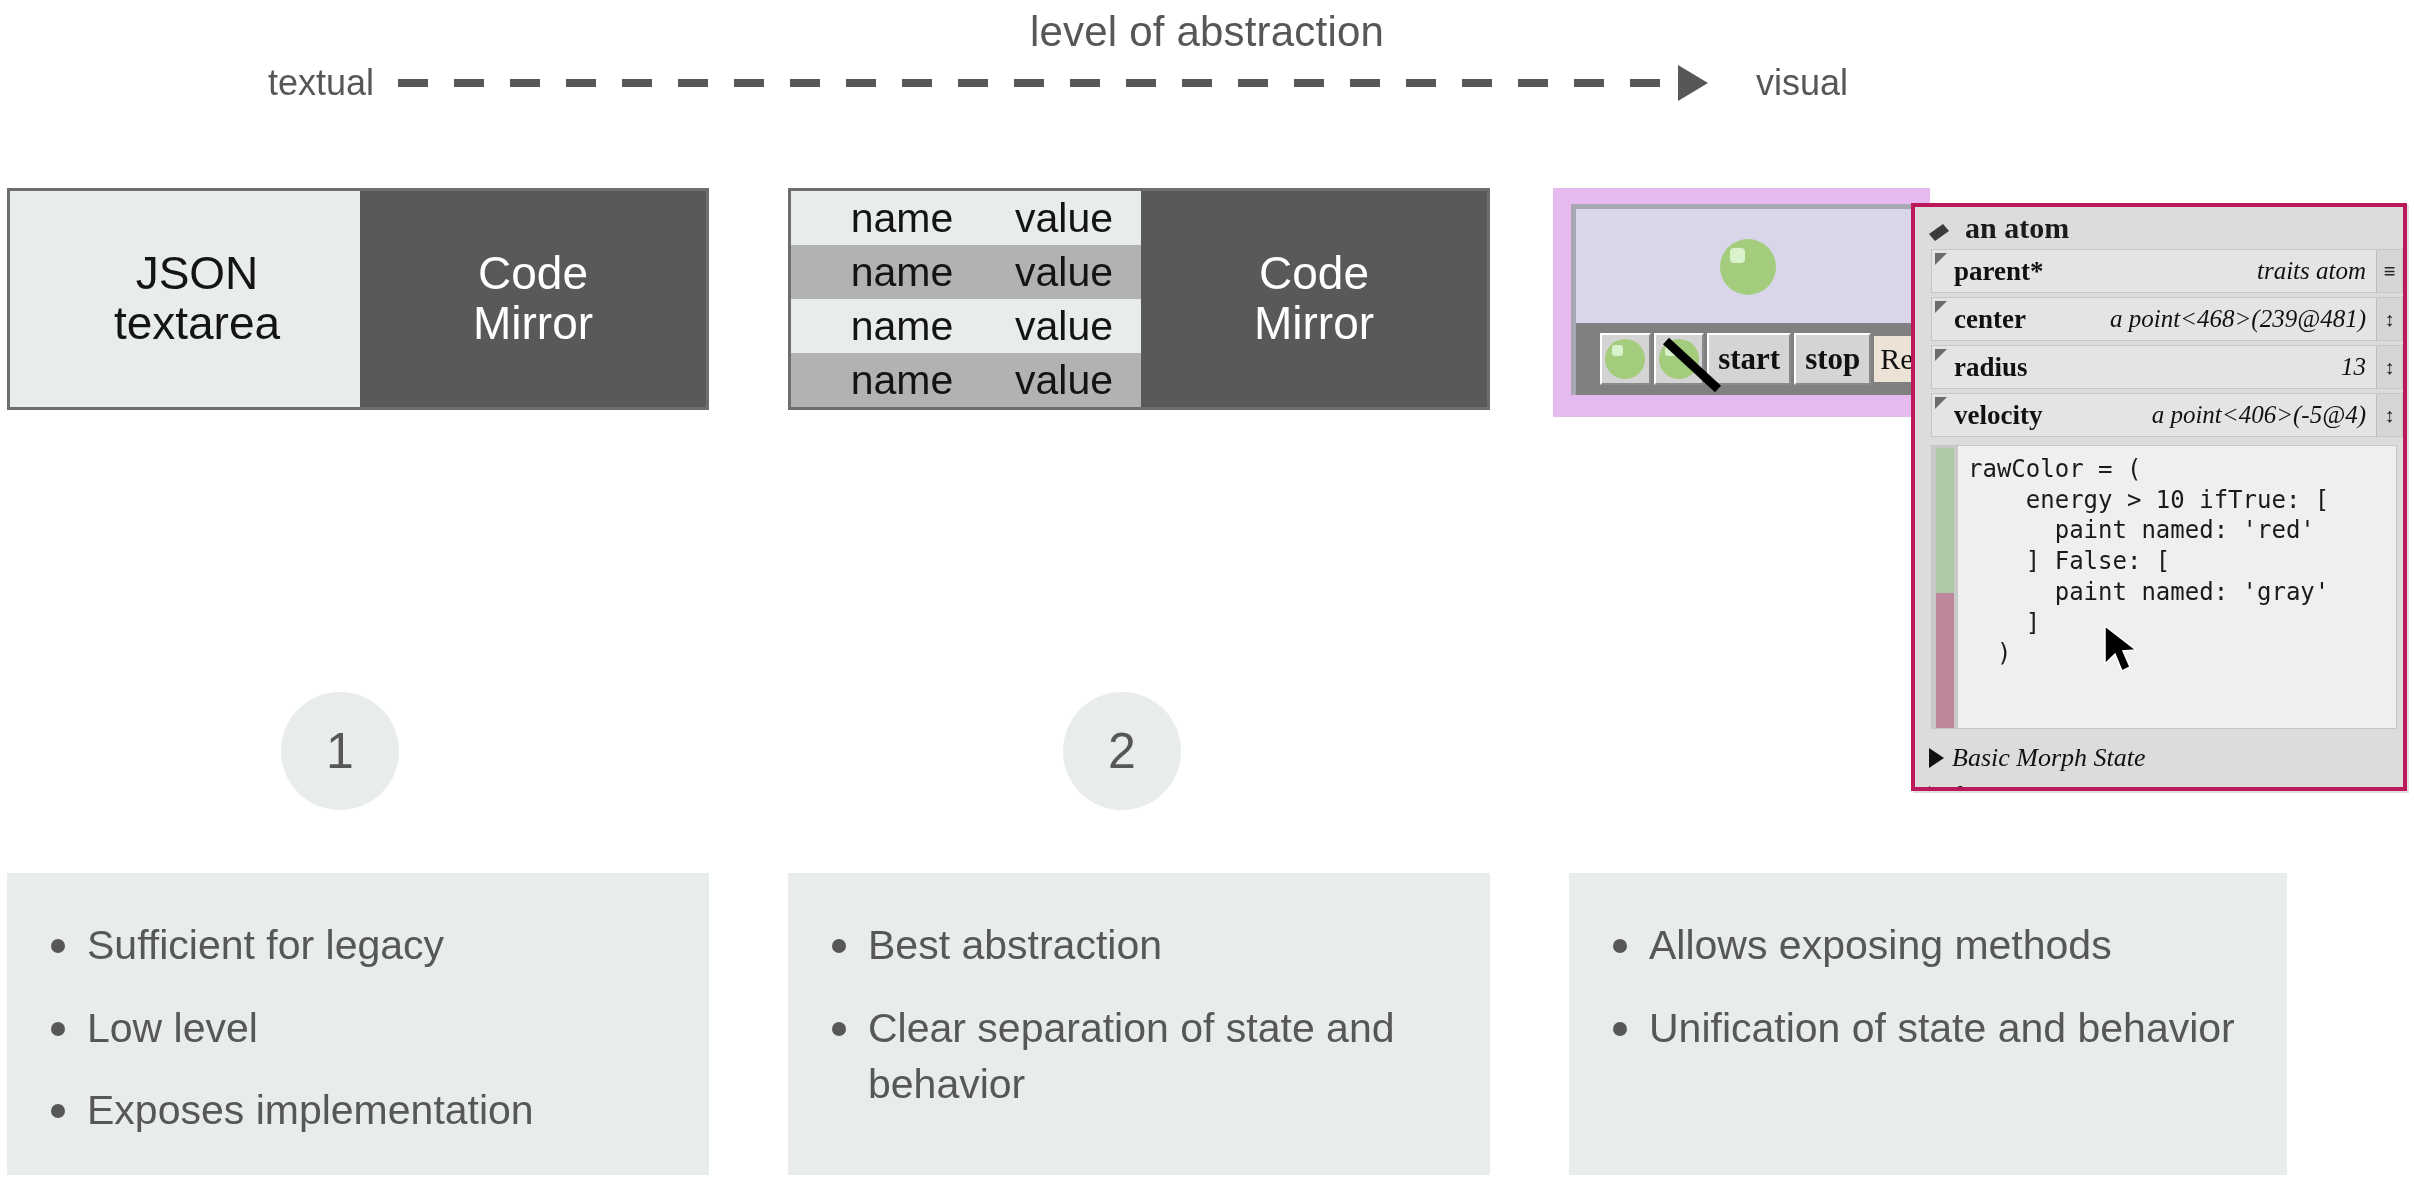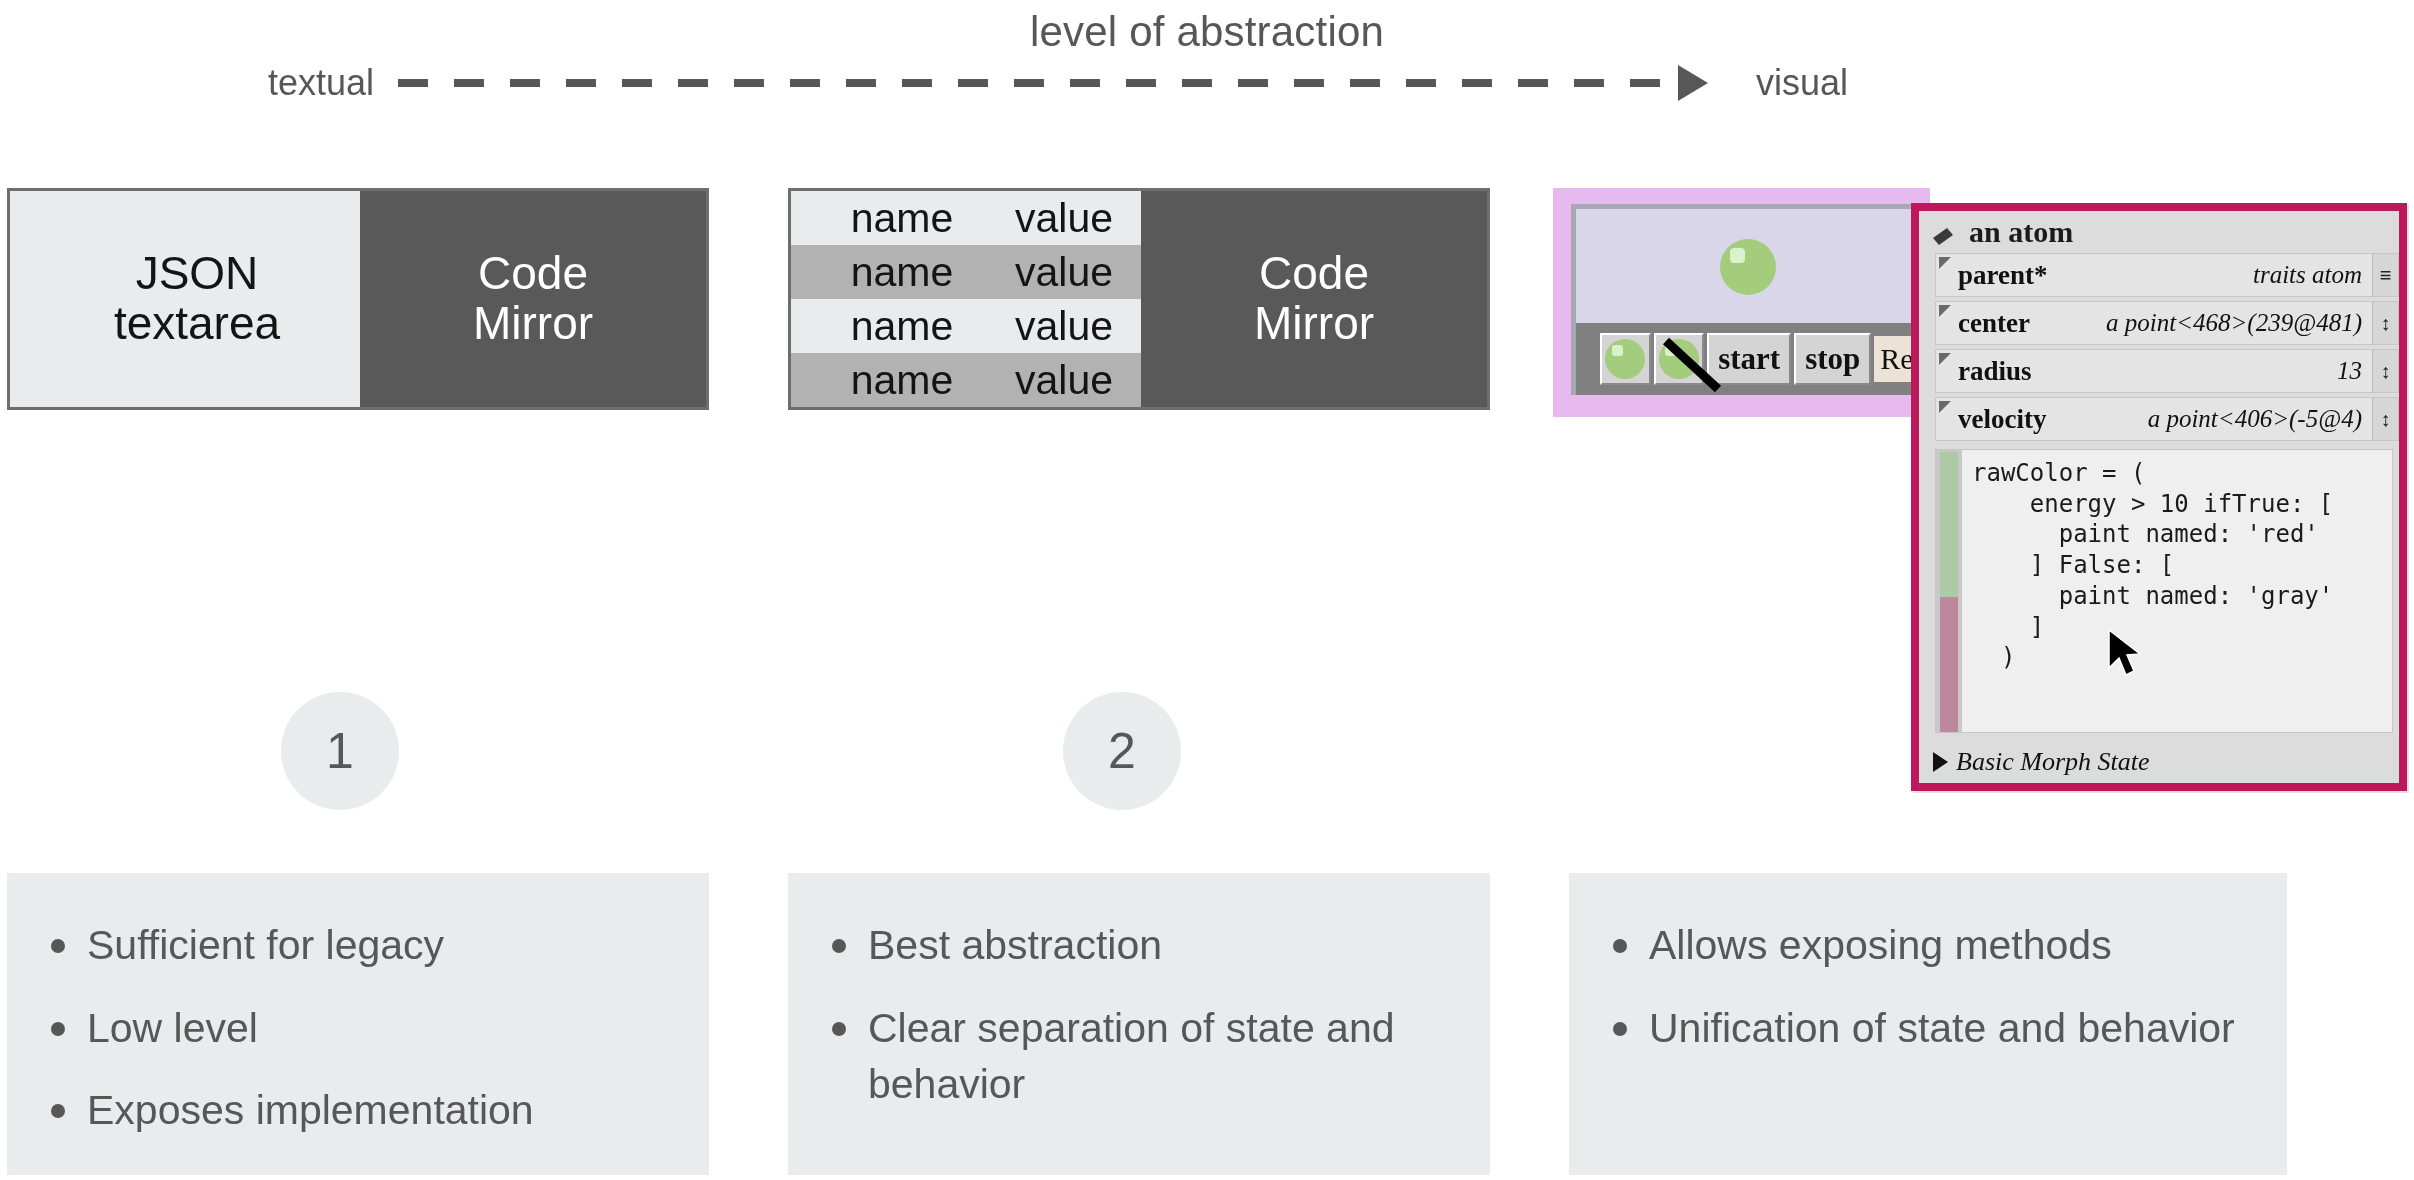--- a/index.html
+++ b/index.html
@@ -133,21 +133,21 @@
   .tb-field {
     height: 46px; flex:1 1 auto; background:#ece2d5;
     display:flex; align-items:center; padding-left: 6px;
     font-family: "Liberation Serif", serif; font-size: 30px; color:#111;
     overflow:hidden; white-space:nowrap;
   }
 
   
   #inspector {
     position: absolute; left: 1911px; top: 203px; width: 496px; height: 588px;
-    background: #dcdcdc; border: 8px solid #be185d;
+    background: #dcdcdc; border: 4px solid #be185d;
     box-shadow: 2px 2px 0 rgba(0,0,0,.12);
     font-family: "Liberation Serif", serif;
     overflow: hidden;
   }
   .insp-title {
     height: 42px; display:flex; align-items:center; padding-left: 12px; gap: 12px;
     font-weight: 700; font-size: 30px; color:#1b1b1b;
   }
   .flag-icon { width: 26px; height: 22px; position: relative; flex:0 0 auto; }
   .insp-fields { padding: 0 0 0 16px; }

